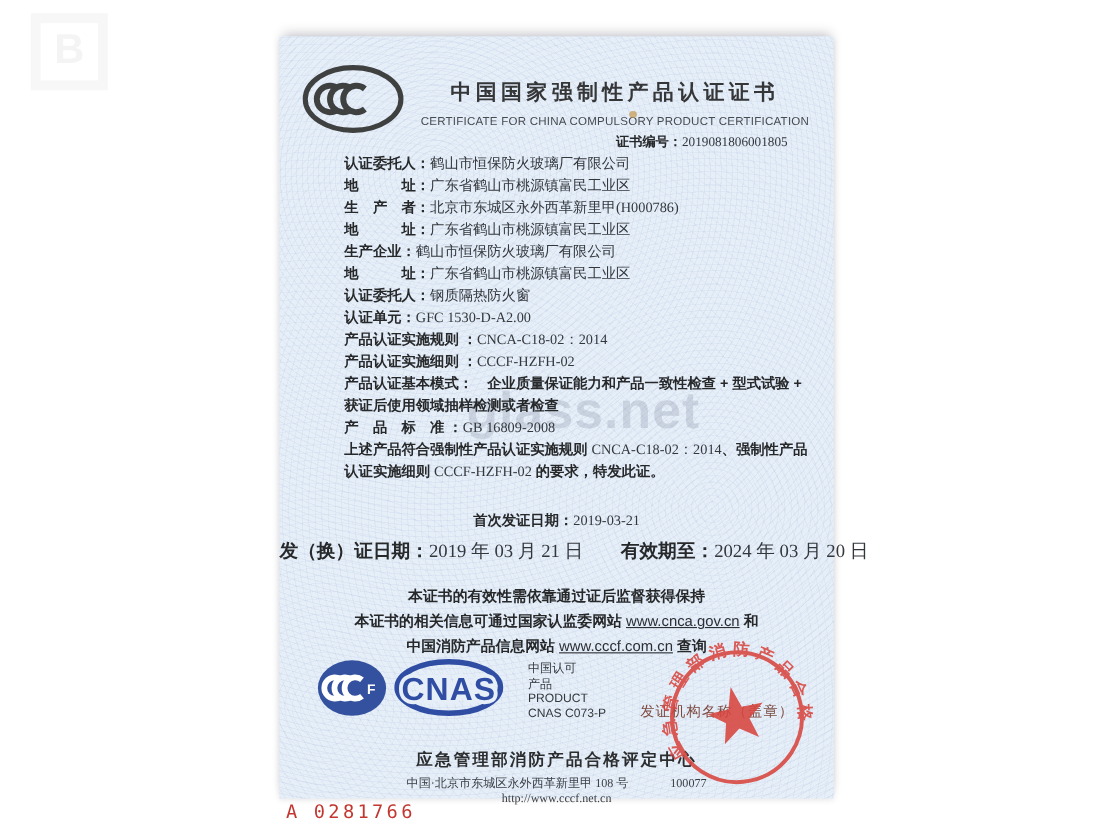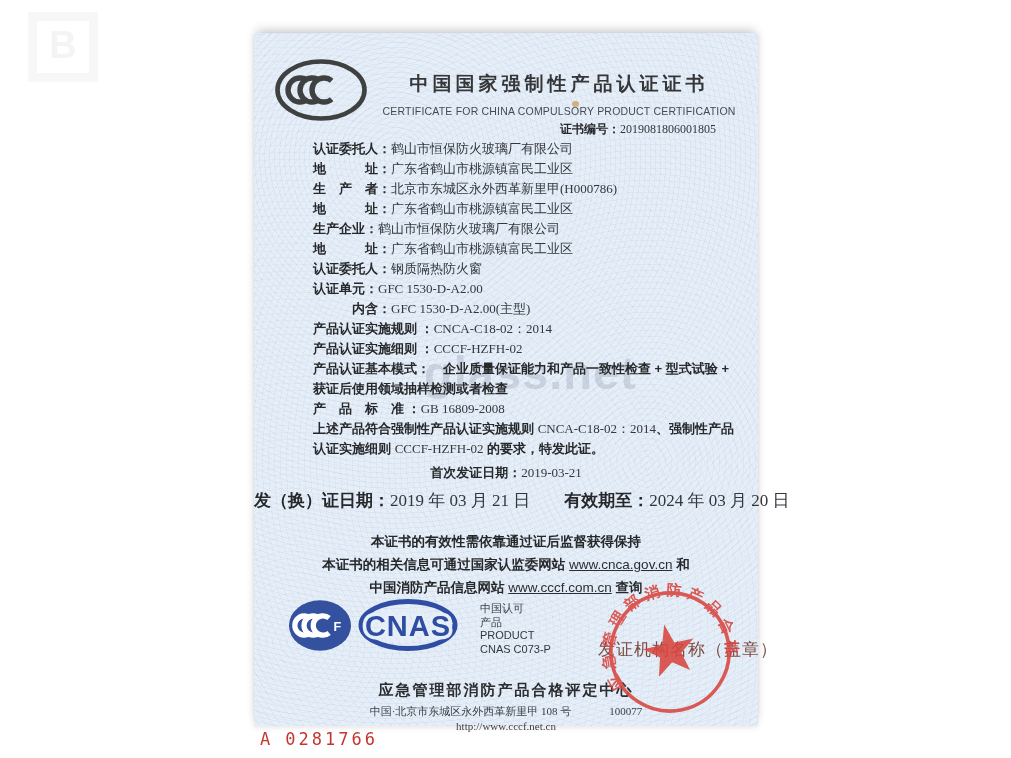--- a/index.html
+++ b/index.html
@@ -36,21 +36,21 @@
   .u{font-family:"Liberation Sans",sans-serif;text-decoration:underline;color:#2b2e33;}
   .cline{position:absolute;left:0;right:0;text-align:center;white-space:nowrap;z-index:1;}
   .first-issue{top:431px;font-size:13px;}
   .issue-line{top:456px;font-size:17px;}
   .notes{position:absolute;left:0;right:0;top:497px;text-align:center;
          font-size:13.5px;line-height:23px;z-index:1;}
   .cccf-logo{position:absolute;left:34px;top:565px;z-index:1;}
   .cnas-logo{position:absolute;left:104px;top:565px;z-index:1;}
   .cnas-text{position:absolute;left:226px;top:569px;z-index:1;
              font-family:"Liberation Sans",sans-serif;font-size:11px;line-height:13.5px;color:#34383c;}
-  .seal-label{position:absolute;left:344px;top:605px;z-index:2;font-size:17px;
+  .seal-label{position:absolute;left:328px;top:605px;z-index:2;font-size:13px;
               letter-spacing:1px;color:#7c4a40;white-space:nowrap;}
   .seal{position:absolute;left:340px;top:543px;width:152px;height:152px;z-index:3;
         opacity:0.88;transform:rotate(-12deg);}
   .org-line{top:648px;font-family:"Liberation Sans",sans-serif;font-weight:bold;
             font-size:15px;letter-spacing:2px;color:#2b2d2f;}
   .addr-line{top:671px;font-size:11px;color:#3a3e44;}
   .addr-gap{display:inline-block;width:38px;}
   .url-line{top:687px;font-size:11px;color:#3a3e44;}
   .serial{position:absolute;left:260px;top:729px;z-index:1;
           font-family:"DejaVu Sans Mono","Liberation Mono",monospace;
@@ -88,21 +88,20 @@
 
     <div class="rows">
         <div class="row"><span class="b">认证委托人：</span><span>鹤山市恒保防火玻璃厂有限公司</span></div>
         <div class="row"><span class="b">地　　　址：</span><span>广东省鹤山市桃源镇富民工业区</span></div>
         <div class="row"><span class="b">生　产　者：</span><span>北京市东城区永外西革新里甲(H000786)</span></div>
         <div class="row"><span class="b">地　　　址：</span><span>广东省鹤山市桃源镇富民工业区</span></div>
         <div class="row"><span class="b">生产企业：</span><span>鹤山市恒保防火玻璃厂有限公司</span></div>
         <div class="row"><span class="b">地　　　址：</span><span>广东省鹤山市桃源镇富民工业区</span></div>
         <div class="row"><span class="b">认证委托人：</span><span>钢质隔热防火窗</span></div>
         <div class="row"><span class="b">认证单元：</span><span>GFC 1530-D-A2.00</span></div>
-        <div class="row"><span class="b">　　　内含：</span><span>GFC 1530-D-A2.00(主型)</span></div>
         <div class="row"><span class="b">产品认证实施规则 ：</span><span>CNCA-C18-02：2014</span></div>
         <div class="row"><span class="b">产品认证实施细则 ：</span><span>CCCF-HZFH-02</span></div>
         <div class="row"><span class="b">产品认证基本模式：</span><span class="b">　企业质量保证能力和产品一致性检查 + 型式试验 +</span></div>
         <div class="row"><span class="b">获证后使用领域抽样检测或者检查</span></div>
         <div class="row"><span class="b">产　品　标　准 ：</span><span>GB 16809-2008</span></div>
         <div class="row"><span class="b">上述产品符合强制性产品认证实施规则 </span><span>CNCA-C18-02：2014</span><span class="b">、强制性产品</span></div>
         <div class="row"><span class="b">认证实施细则 </span><span>CCCF-HZFH-02</span><span class="b"> 的要求，特发此证。</span></div>
       </div>
 
     <div class="cline first-issue"><span class="b">首次发证日期：</span><span>2019-03-21</span></div>

